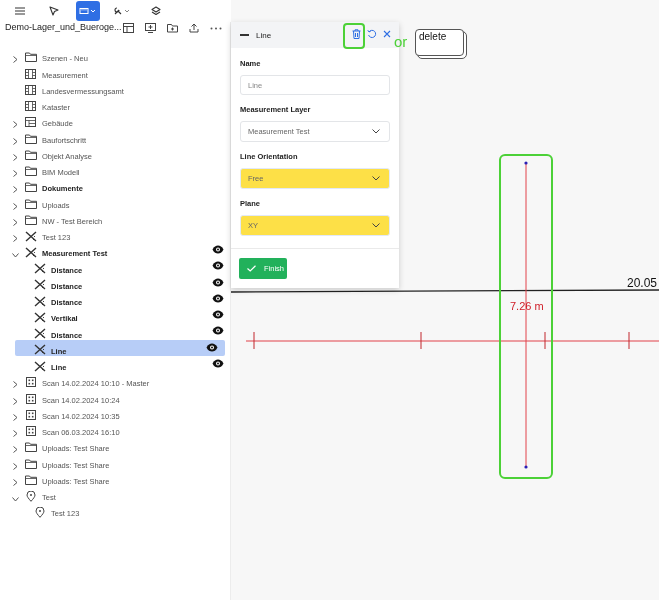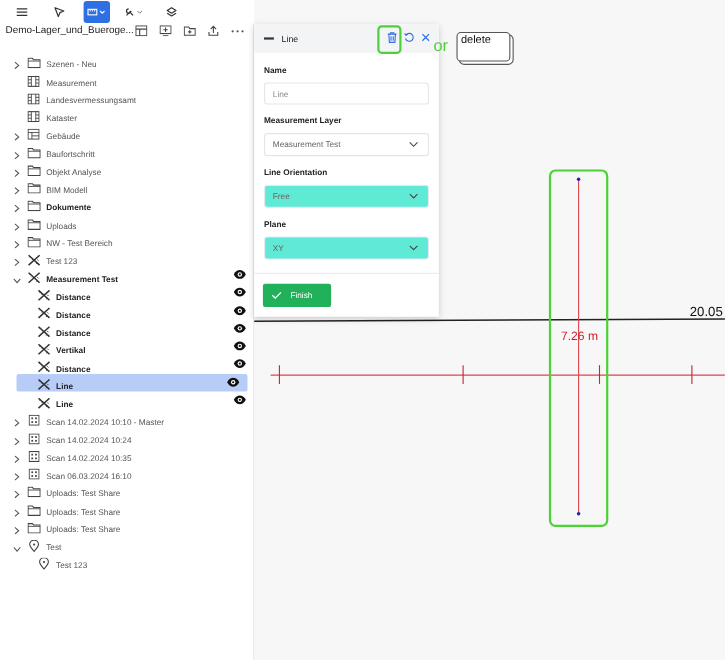--- a/index.html
+++ b/index.html
@@ -37,24 +37,24 @@
   .panel-head { height: 26px; background: #f3f4f6; display: flex; align-items: center; padding-left: 9px; position: relative; }
   .panel-head .dash { width: 9px; height: 1.5px; background: #333; }
   .panel-head .ptitle { margin-left: 7px; font-size: 8px; color: #222; }
   .panel-head .icons { position: absolute; right: 8px; top: 0; height: 26px; display: flex; align-items: center; gap: 6px; }
   .trash-hl { position: absolute; left: 343px; top: 23px; width: 22px; height: 26px; border: 2.5px solid #4cd137; border-radius: 4px; }
   .pbody { padding: 0 9px; }
   .field-label { font-size: 7.5px; font-weight: bold; color: #222; margin-top: 10px; height: 12px; }
   .field-label.first { margin-top: 11px; }
   .input { margin-top: 4px; height: 20px; border: 1px solid #e3e5e8; border-radius: 3px; padding-left: 7px; display: flex; align-items: center; font-size: 7.5px; color: #888; background: #fff; }
   .select { margin-top: 4px; height: 21px; border: 1px solid #e3e5e8; border-radius: 3px; padding-left: 7px; padding-right: 9px; display: flex; align-items: center; font-size: 7.5px; color: #666; background: #fff; justify-content: space-between; }
-  .select.blue { background: #5eead4; border-color: #e2e9f7; align-items: center; }
+  .select.blue { background: #fde047; border-color: #e2e9f7; align-items: center; }
   .select .chev-d { width: 8px; height: 5px; }
   .pfooter { position: absolute; left: 0; top: 226px; width: 168px; height: 40px; border-top: 1px solid #eaeaea; padding: 9px 8px; }
-  .finish-btn { width: 62px; height: 21px; background: #22b15b; border-radius: 2px; color: #fff; font-size: 7.5px; display: flex; align-items: center; padding-left: 8px; gap: 8px; text-align: right; }
+  .finish-btn { width: 48px; height: 21px; background: #22b15b; border-radius: 2px; color: #fff; font-size: 7.5px; display: flex; align-items: center; padding-left: 8px; gap: 8px; text-align: right; }
 
   
   .or-text { position: absolute; left: 394px; top: 33px; font-size: 15px; color: #4cd137; }
   .delete-key { position: absolute; left: 415px; top: 29px; width: 52px; height: 29px; }
   .delete-key .face { position: absolute; left: 0; top: 0; width: 49px; height: 27px; border: 1px solid #555; border-radius: 4px; background: #fff; padding: 1px 3px; font-size: 10px; color: #111; }
   .delete-key .back { position: absolute; left: 2px; top: 2px; width: 50px; height: 28px; border: 1px solid #555; border-radius: 5px; background: #fff; }
 
   
   .scene { position: absolute; left: 231px; top: 0; width: 428px; height: 600px; }
   .dist-label { position: absolute; left: 627px; top: 276px; font-size: 12px; color: #111; white-space: nowrap; }

